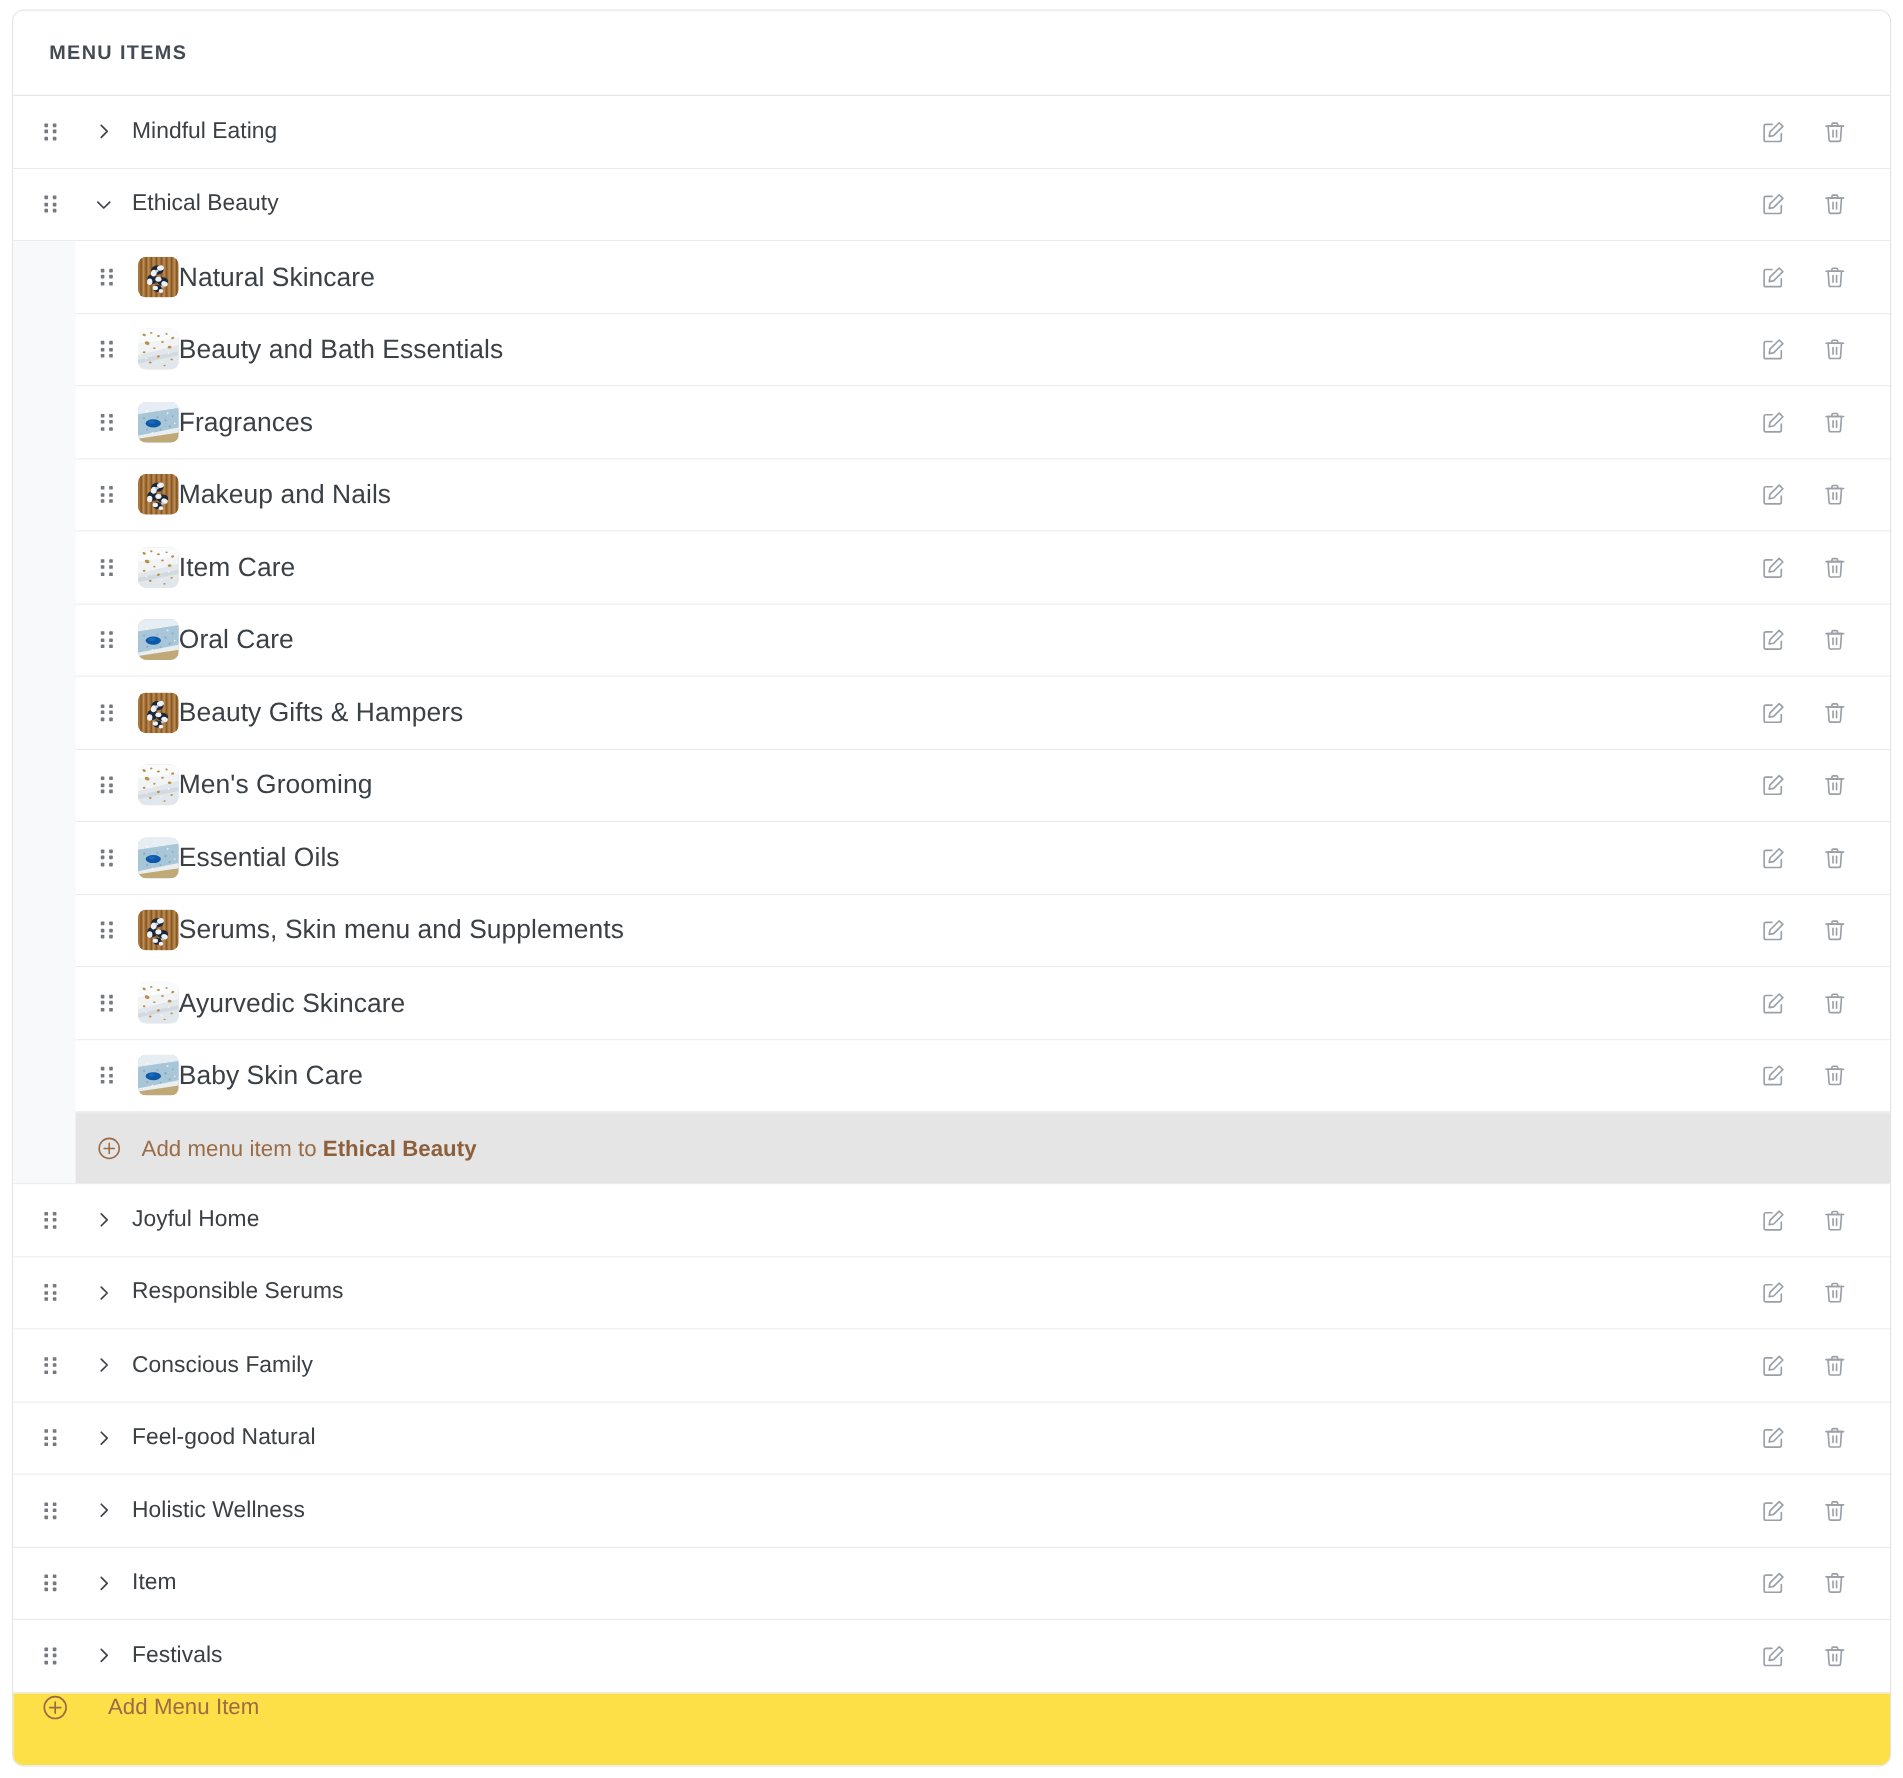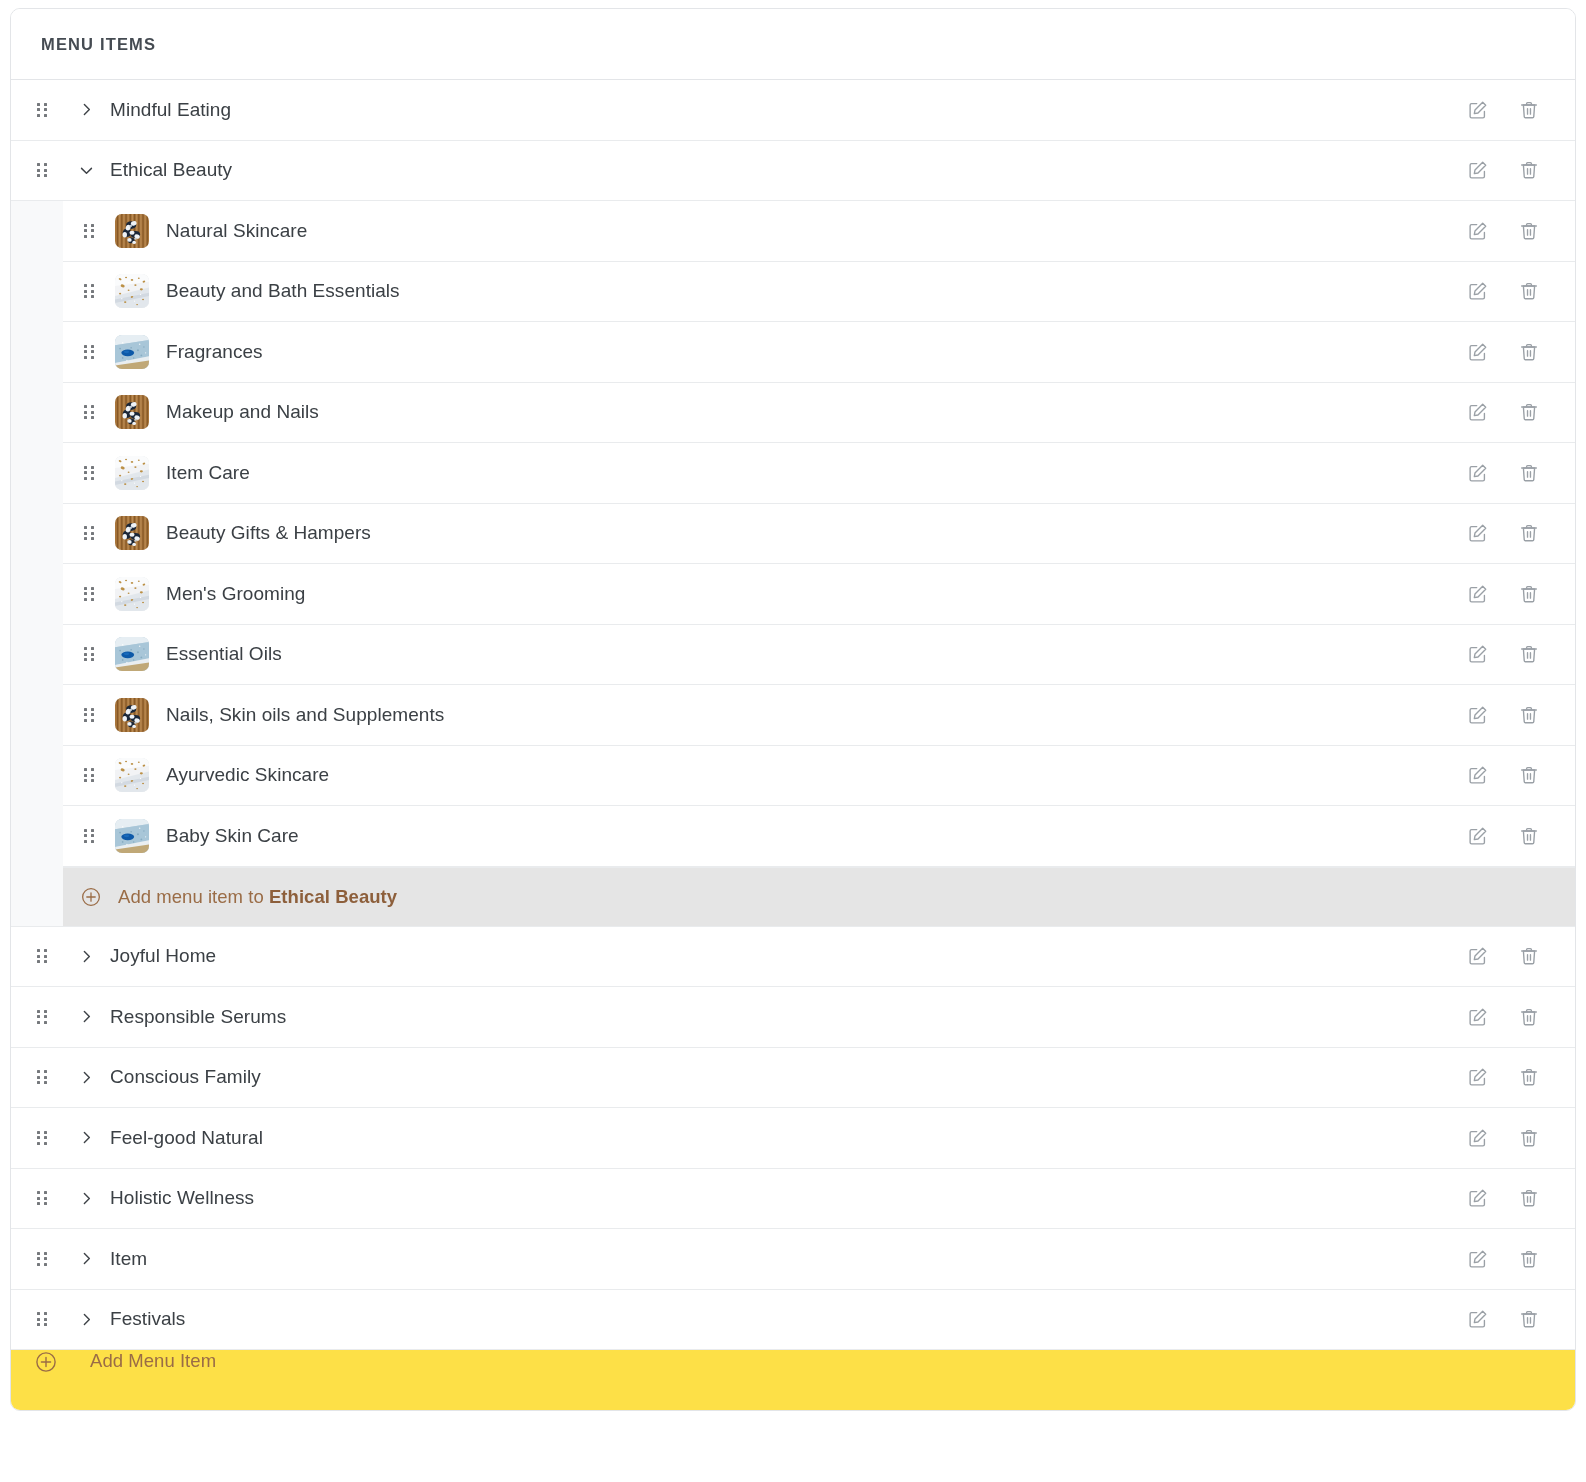--- a/index.html
+++ b/index.html
@@ -145,23 +145,22 @@
     width: 34px;
     height: 34px;
     border-radius: 7px;
     overflow: hidden;
     background: #dfe3e6;
     position: relative;
   }
   .thumb svg { display: block; width: 100%; height: 100%; }
 
   .child-label {
-    font-size: 19px;
+    font-size: 22px;
     color: #3b4045;
-    margin-left: 17px;
     white-space: nowrap;
     letter-spacing: 0.05px;
   }
 
   
   .add-sub-row {
     height: 59px;
     display: flex;
     align-items: center;
     margin-left: 52px;
@@ -532,20 +531,50 @@
             </svg>
         </button>
         <button class="act-btn">
           <svg width="22" height="22">
               <use href="#ic-trash"></use>
             </svg>
         </button>
       </span>
     </div>
 
+    <div class="child-row">
+      <span class="handle-slot-child">
+        <span class="drag-handle">
+          <i></i>
+            <i></i>
+            <i></i>
+            <i></i>
+            <i></i>
+            <i></i>
+        </span>
+      </span>
+      <span class="thumb">
+        <svg viewBox="0 0 40 40">
+            <use href="#th-blue-blob"></use>
+          </svg>
+      </span>
+      <span class="child-label">Oral Care</span>
+      <span class="row-actions">
+        <button class="act-btn">
+          <svg width="22" height="22">
+              <use href="#ic-edit"></use>
+            </svg>
+        </button>
+        <button class="act-btn">
+          <svg width="22" height="22">
+              <use href="#ic-trash"></use>
+            </svg>
+        </button>
+      </span>
+    </div>
 
     <div class="child-row">
       <span class="handle-slot-child">
         <span class="drag-handle">
           <i></i>
             <i></i>
             <i></i>
             <i></i>
             <i></i>
             <i></i>
@@ -642,21 +671,21 @@
             <i></i>
             <i></i>
             <i></i>
         </span>
       </span>
       <span class="thumb">
         <svg viewBox="0 0 40 40">
             <use href="#th-wood-flowers"></use>
           </svg>
       </span>
-      <span class="child-label">Nails, Skin oils and Supplements</span>
+      <span class="child-label">Serums, Skin menu and Supplements</span>
       <span class="row-actions">
         <button class="act-btn">
           <svg width="22" height="22">
               <use href="#ic-edit"></use>
             </svg>
         </button>
         <button class="act-btn">
           <svg width="22" height="22">
               <use href="#ic-trash"></use>
             </svg>

